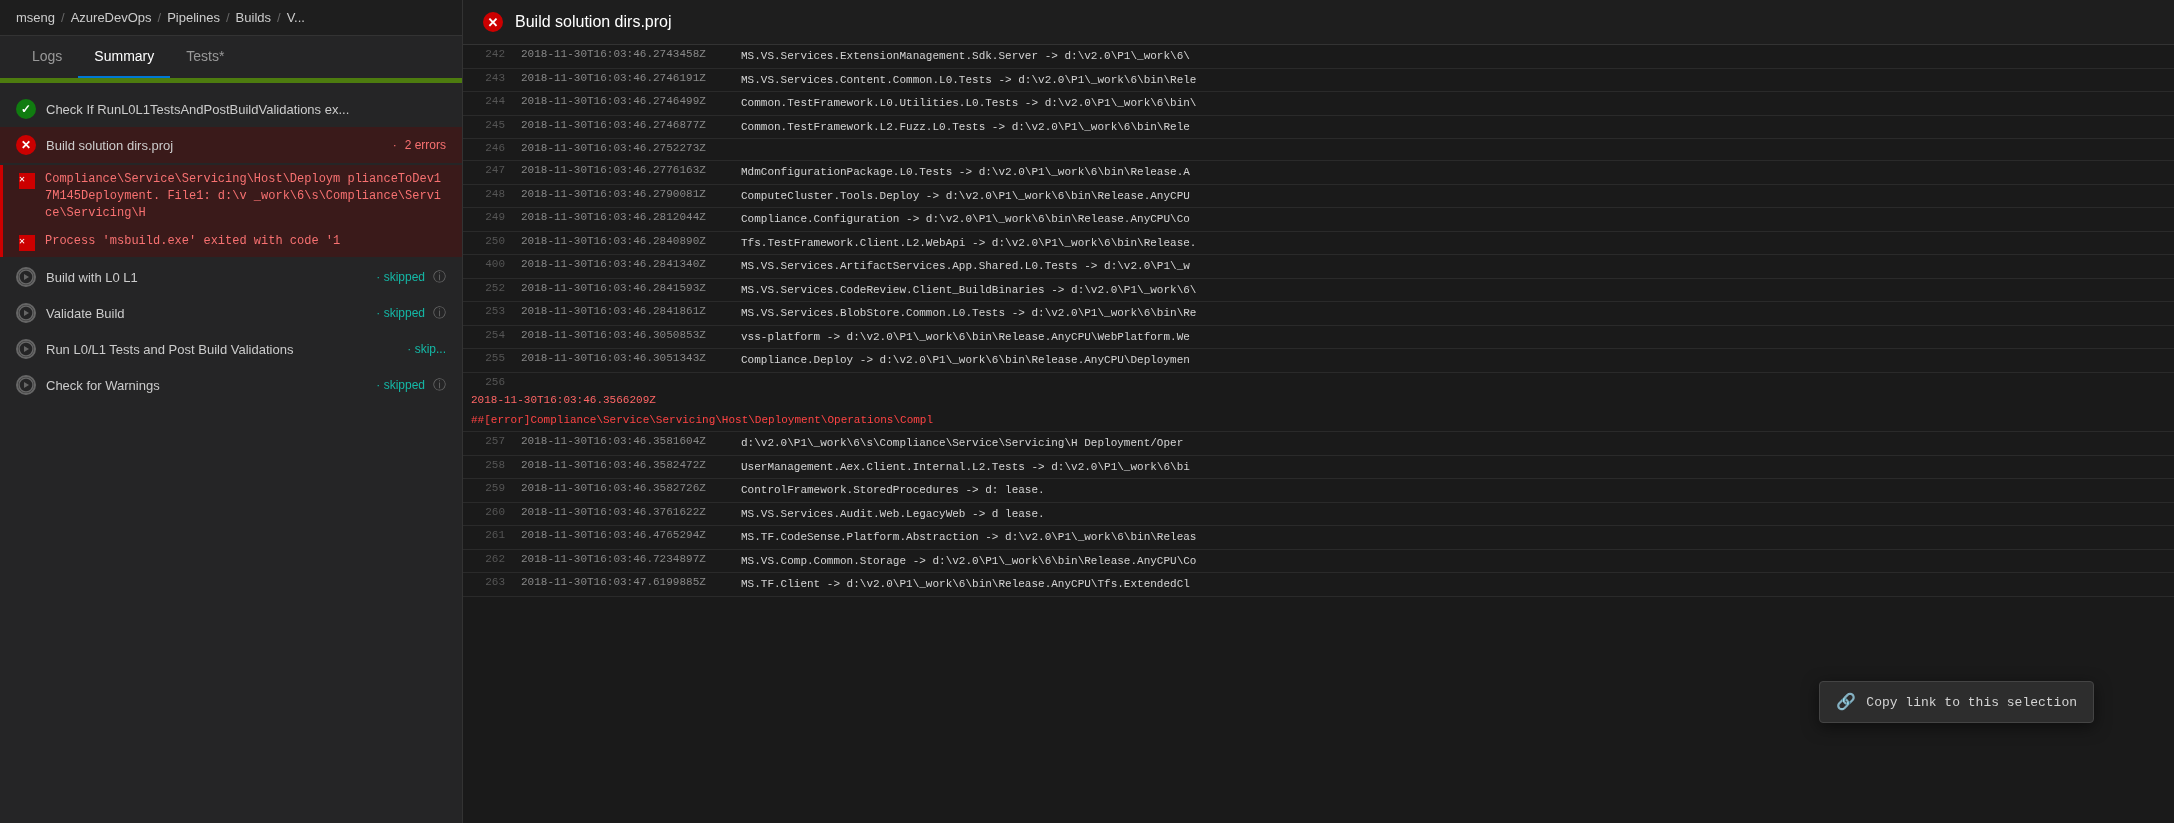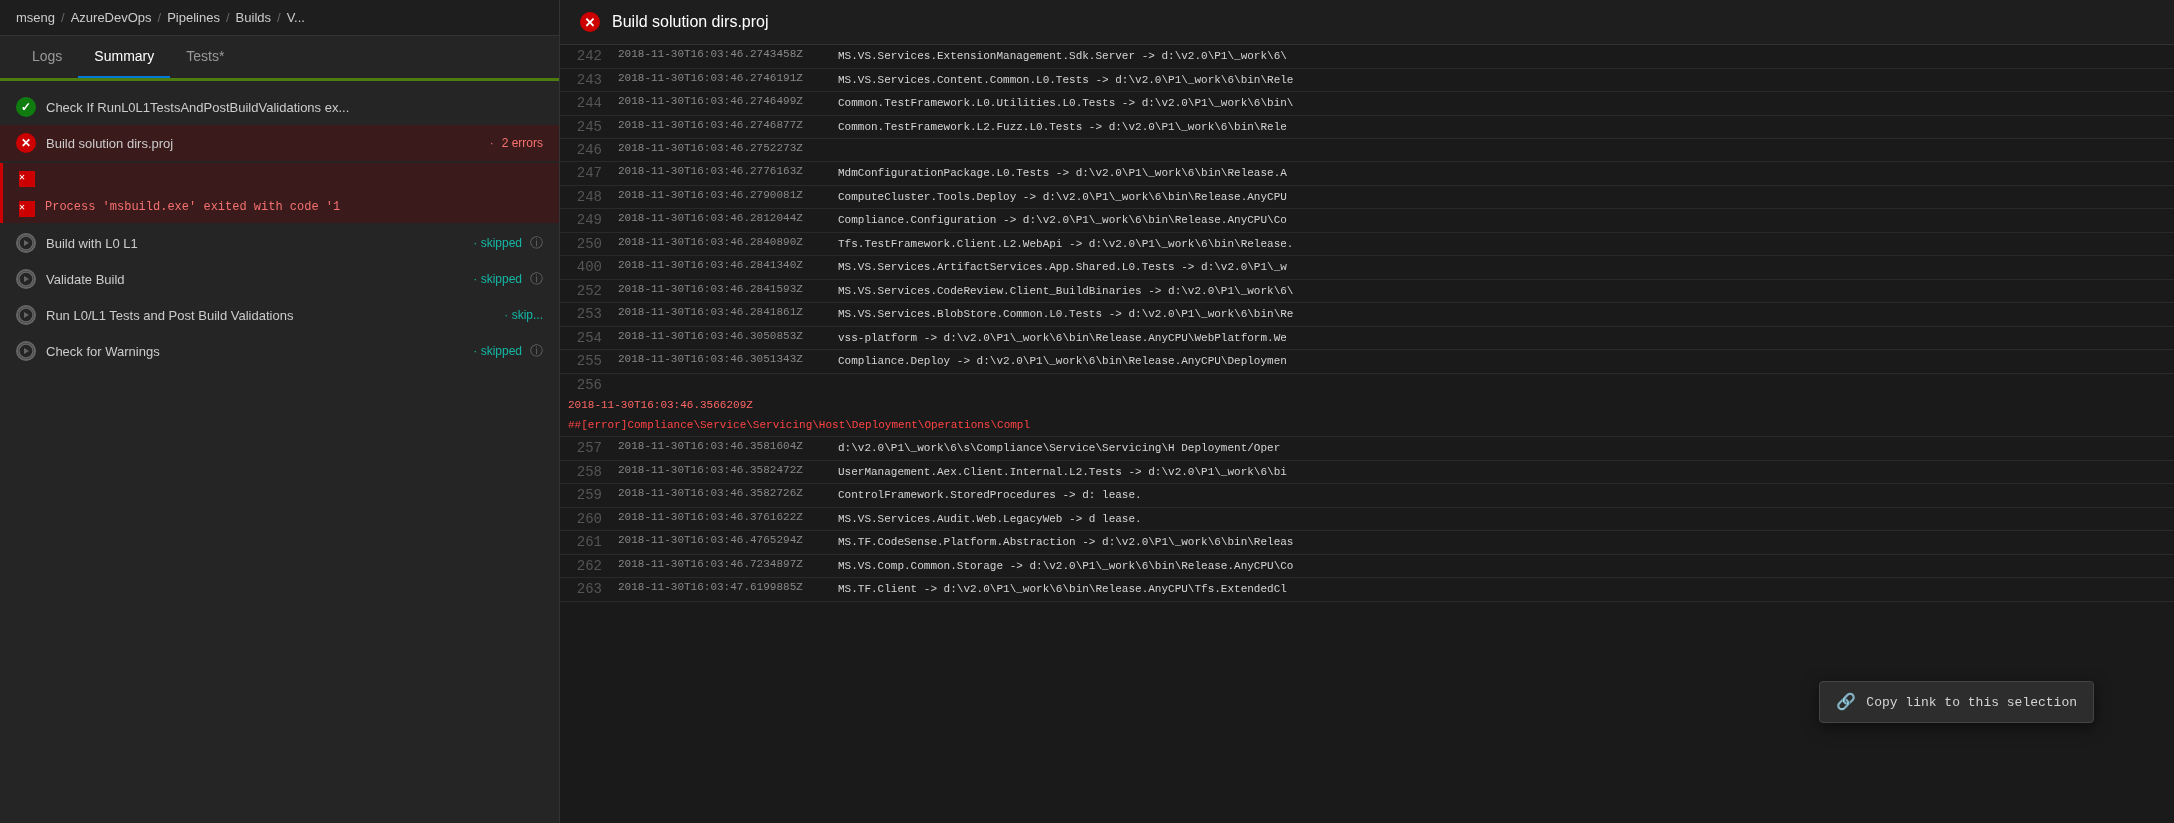--- a/index.html
+++ b/index.html
@@ -8,21 +8,21 @@
       background: #1e1e1e;
       color: #d4d4d4;
       width: 2174px;
       height: 823px;
       overflow: hidden;
       display: flex;
     }
 
     
     .left-panel {
-      width: 560px;
+      width: 463px;
       background: #252526;
       border-right: 1px solid #333;
       display: flex;
       flex-direction: column;
       flex-shrink: 0;
     }
 
     .breadcrumb-bar {
       background: #1e1e1e;
       padding: 10px 16px;
@@ -39,21 +39,21 @@
     }
     .breadcrumb-link {
       color: #cccccc;
       cursor: pointer;
     }
 
     .tabs-bar {
       display: flex;
       align-items: center;
       background: #252526;
-      border-bottom: 3px solid #4d7c0f;
+      border-bottom: 5px solid #4d7c0f;
       padding: 0 16px;
       flex-shrink: 0;
     }
     .tab {
       padding: 12px 16px;
       font-size: 14px;
       color: #999;
       cursor: pointer;
       border-bottom: 2px solid transparent;
     }
@@ -200,21 +200,21 @@
     .log-row.error-row {
       color: #ff4444;
       flex-direction: column;
     }
     .log-linenum {
       width: 50px;
       min-width: 50px;
       padding: 3px 8px;
       text-align: right;
       color: #555;
-      font-size: 14px;
+      font-size: 11px;
       user-select: none;
       flex-shrink: 0;
     }
     .log-timestamp {
       width: 220px;
       min-width: 220px;
       padding: 3px 8px;
       color: #888;
       font-size: 11px;
       flex-shrink: 0;
@@ -295,20 +295,21 @@
     <div class="pipeline-item error-highlight">
       <div class="icon icon-error">✕</div>
       <span class="step-label">Build solution dirs.proj</span>
       <span class="step-status error-count">·</span>
       <span class="step-status error-count">2 errors</span>
     </div>
 
     <div class="error-block">
       <div class="error-block-item">
         <div class="icon icon-error" style="width:16px;height:16px;font-size:10px;">✕</div>
+        <div class="error-msg">Compliance\Service\Servicing\Host\Deploym plianceToDev17M145Deployment. File1: d:\v _work\6\s\Compliance\Service\Servicing\H</div>
       </div>
       <div class="error-block-item">
         <div class="icon icon-error" style="width:16px;height:16px;font-size:10px;">✕</div>
         <div class="error-msg">Process 'msbuild.exe' exited with code '1</div>
       </div>
     </div>
 
     <div class="pipeline-item">
       <div class="icon icon-circle-outline" style="width:20px;height:20px;">
         <svg width="16" height="16" viewBox="0 0 16 16">

